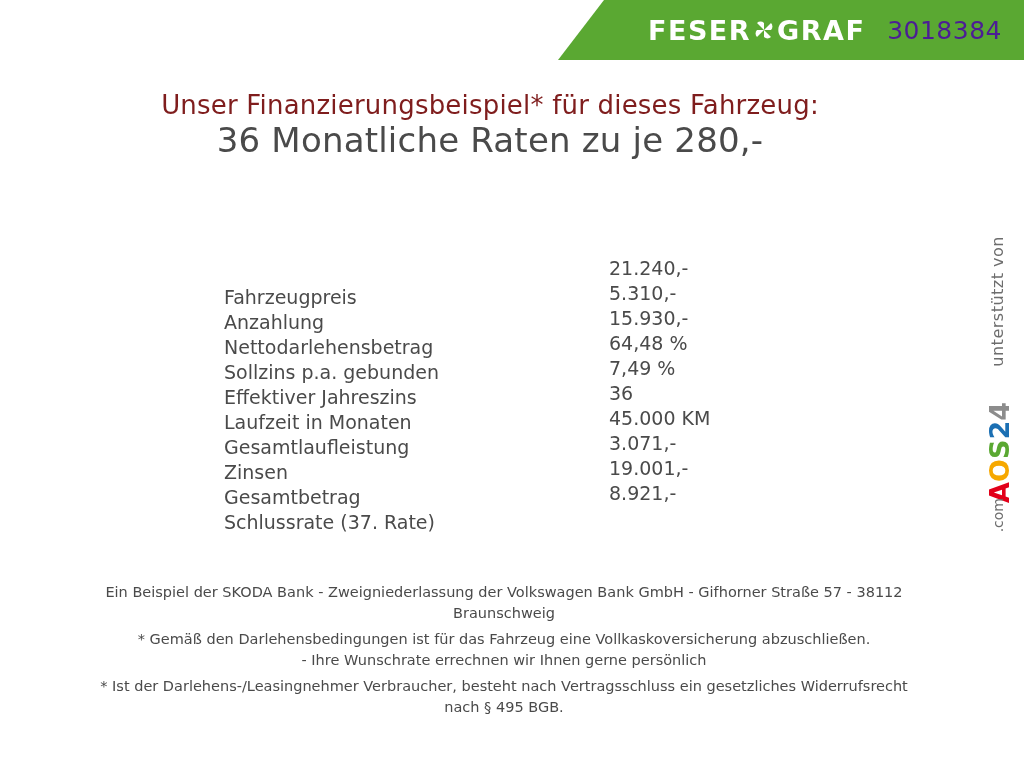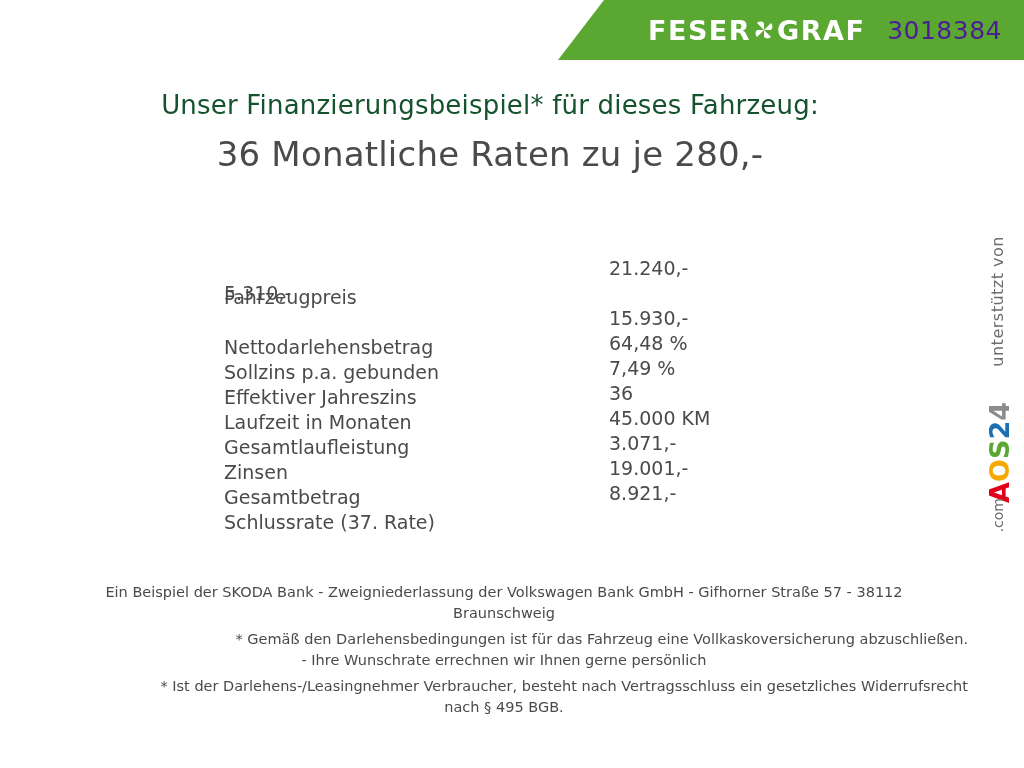--- a/index.html
+++ b/index.html
@@ -71,25 +71,25 @@
   
   .title-block {
     position: absolute;
     top: 90px;
     left: 0;
     width: 980px;
     text-align: center;
   }
   .title-line1 {
     font-size: 26px;
-    color: #14532d;
+    color: #7f1d1d;
     letter-spacing: 0.2px;
   }
   .title-line2 {
-    margin-top: 14px;
+    margin-top: 0;
     font-size: 34px;
     color: #4a4a4a;
     letter-spacing: 0.2px;
   }
 
   
   .finance-table {
     position: absolute;
     top: 256px;
     left: 224px;
@@ -156,21 +156,21 @@
     position: absolute;
     top: 583px;
     left: 0;
     width: 1024px;
     text-align: center;
     font-size: 14.5px;
     line-height: 19px;
     color: #4a4a4a;
   }
   .footnotes p { margin: 0 16px 2px 0; padding: 0 40px; }
-  .fn-gap { margin-top: 7px !important; text-align: right; }
+  .fn-gap { margin-top: 7px !important; }
 </style>
 </head>
 <body>
 
 <div class="page">
 
   <div class="header-bar">
     <div class="brand">
       <span>FESER</span>
       <span class="brand-mark">
@@ -192,20 +192,21 @@
     <div class="title-line1">Unser Finanzierungsbeispiel* für dieses Fahrzeug:</div>
     <div class="title-line2">36 Monatliche Raten zu je 280,-</div>
   </div>
 
   <div class="finance-table">
     <div class="finance-row">
       <div class="finance-label">Fahrzeugpreis</div>
       <div class="finance-value">21.240,-</div>
     </div>
     <div class="finance-row">
+      <div class="finance-label">Anzahlung</div>
       <div class="finance-value">5.310,-</div>
     </div>
     <div class="finance-row">
       <div class="finance-label">Nettodarlehensbetrag</div>
       <div class="finance-value">15.930,-</div>
     </div>
     <div class="finance-row">
       <div class="finance-label">Sollzins p.a. gebunden</div>
       <div class="finance-value">64,48 %</div>
     </div>

